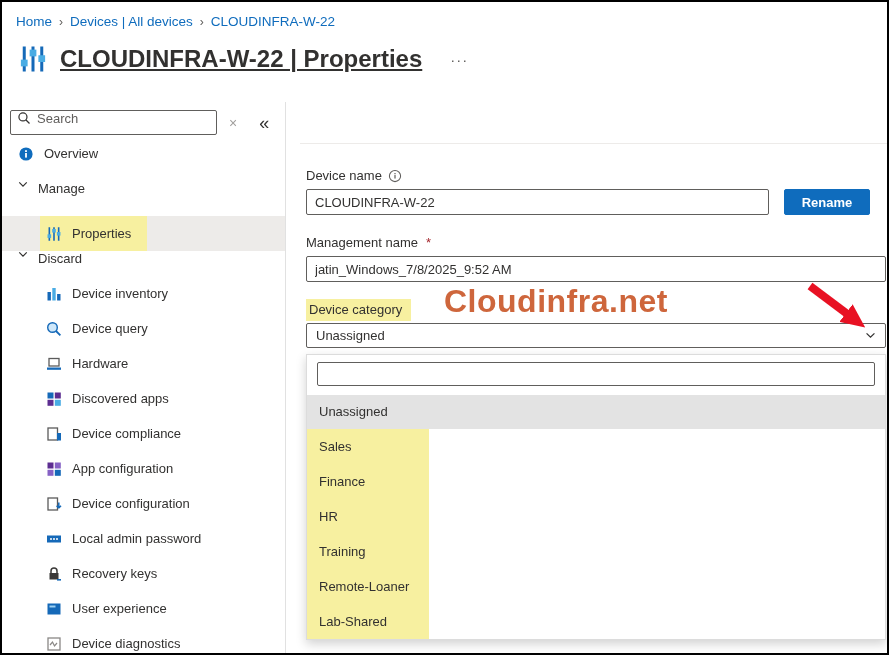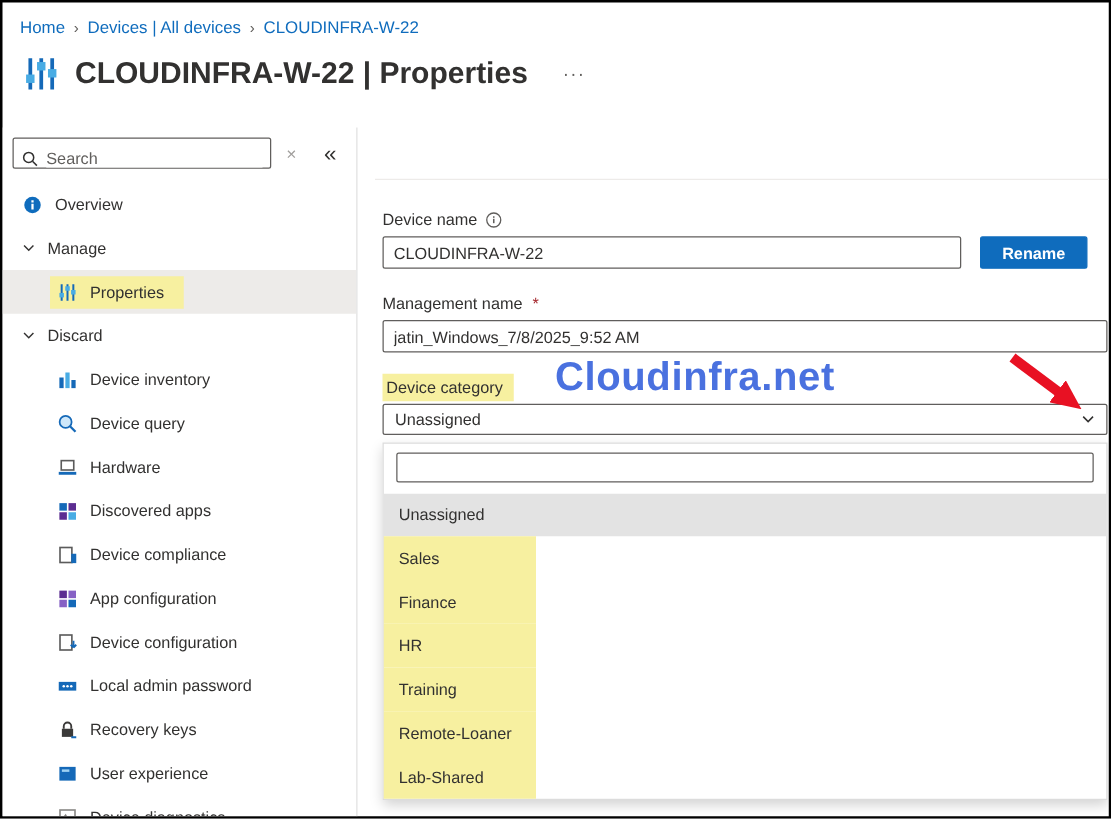--- a/index.html
+++ b/index.html
@@ -9,33 +9,33 @@
     border:2px solid #000; background:#fff; color:#323130;
     font-family:"Liberation Sans", sans-serif; font-size:13px;
   }
   
   .breadcrumb { position:absolute; top:12px; left:14px; display:flex; align-items:center; gap:7px; font-size:13.5px; }
   .breadcrumb a { color:var(--accent,#0f6cbd); text-decoration:none; cursor:pointer; }
   .breadcrumb .sep { color:#605e5c; font-size:12px; }
   
   .page-header { position:absolute; top:42px; left:16px; display:flex; align-items:center; gap:12px; }
   .title-icon { width:30px; height:30px; }
-  .page-header h1 { font-size:24px; font-weight:700; color:#323130; }
+  .page-header h1 { font-size:24px; font-weight:700; color:#323130;text-decoration:underline; }
   .more { color:#605e5c; font-size:15px; margin-left:16px; letter-spacing:1px; cursor:pointer; }
   
   .sidebar { position:absolute; top:100px; left:0; width:284px; bottom:0; overflow:hidden; border-right:1px solid #e1e1e1; background:#fff; }
   .search-row { display:flex; align-items:center; padding:8px 8px 0 8px; }
-  .search-box { display:flex; align-items:flex-end; gap:6px; width:207px; height:25px; border:1px solid #605e5c; padding:0 6px; background:#fff; border-radius:2px; }
+  .search-box { display:flex; align-items:flex-start; gap:6px; width:207px; height:25px; border:1px solid #605e5c; padding:0 6px; background:#fff; border-radius:2px; }
   .search-box svg { width:14px; height:14px; color:#323130; flex:none; }
   .search-box input { border:none; outline:none; flex:1; min-width:0; font:inherit; color:#323130; }
   .search-box input::placeholder { color:#605e5c; }
   .clear-x { color:#a19f9d; font-size:14px; margin-left:12px; cursor:pointer; }
   .collapse { color:#323130; font-size:18px; margin-left:22px; cursor:pointer; line-height:1; }
   .menu { list-style:none; margin-top:11px; }
-  .menu li { height:35px; display:flex; align-items:center; gap:10px; padding-left:16px; cursor:pointer; font-size:13px; }
+  .menu li { height:35px; display:flex; gap:10px; padding-left:16px; cursor:pointer; font-size:13px; }
   .menu li.sub { padding-left:44px; }
   .menu li.selected { background:var(--sidebar-selected,#edebe9); }
   .chev { width:10px; height:7px; color:#323130; flex:none; }
   .ic { width:16px; height:16px; flex:none; }
   .hl-inline { display:flex; align-items:center; gap:10px; padding:5px 16px 5px 6px; margin-left:-6px; background:var(--highlight,#f7f0a0); }
   
   .main { position:absolute; left:284px; top:100px; right:0; bottom:0; overflow:hidden; }
   .toolbar { position:absolute; top:10px; left:24px; display:flex; gap:40px; align-items:center; }
   .tb-btn { display:flex; align-items:center; gap:8px; background:none; border:none; color:#a19f9d; font:inherit; font-size:13.5px; cursor:pointer; }
   .ic16 { width:15px; height:15px; }
@@ -46,21 +46,21 @@
   .row-cat    { top:197px; }
   .req { color:#a4262c; margin-left:2px; }
   .info-o { width:14px; height:14px; cursor:pointer; }
   .hl-label { background:var(--highlight,#f7f0a0); padding:3px 9px 4px 3px; }
   .field { position:absolute; left:20px; height:26px; border:1px solid #605e5c; background:#fff; font:inherit; font-size:13px; color:#323130; padding:0 8px; border-radius:2px; outline:none; }
   .f-devname { top:87px; width:463px; }
   .f-mgmt    { top:154px; width:580px; }
   .rename-btn { position:absolute; top:87px; left:498px; width:86px; height:26px; background:var(--accent,#0f6cbd); border:1px solid var(--accent,#0f6cbd); color:#fff; font:inherit; font-size:13px; font-weight:700; border-radius:2px; cursor:pointer; }
   .select { position:absolute; top:221px; left:20px; width:580px; height:25px; border:1px solid #605e5c; border-radius:2px; background:#fff; display:flex; align-items:center; justify-content:space-between; padding:0 9px; cursor:pointer; }
   .sel-chev { width:11px; height:7px; color:#323130; }
-  .watermark { position:absolute; top:181px; left:158px; font-size:32px; font-weight:700; color:#1d4ed8; opacity:.8; letter-spacing:.5px; pointer-events:none; user-select:none; }
+  .watermark { position:absolute; top:181px; left:158px; font-size:32px; font-weight:700; color:#c2410c; opacity:.8; letter-spacing:.5px; pointer-events:none; user-select:none; }
   .red-arrow { position:absolute; top:176px; left:512px; z-index:10; pointer-events:none; }
   
   .panel { position:absolute; top:252px; left:20px; width:580px; background:#fff; border:1px solid #dcdcdc; box-shadow:0 4px 10px rgba(0,0,0,.18); z-index:5; }
   .filter { display:block; margin:7px 10px 0 10px; width:558px; height:24px; border:1px solid #605e5c; border-radius:2px; font:inherit; font-size:13px; padding:0 8px; outline:none; }
   .opt { height:35px; line-height:35px; padding-left:12px; font-size:13px; color:#323130; cursor:pointer; }
   .opt-selected { margin-top:9px; height:34px; line-height:34px; background:var(--option-selected,#e3e3e3); }
   .opt-hl { background:linear-gradient(90deg, var(--highlight,#f7f0a0) 0 122px, transparent 122px); }
 </style>
 </head>
 <body>

